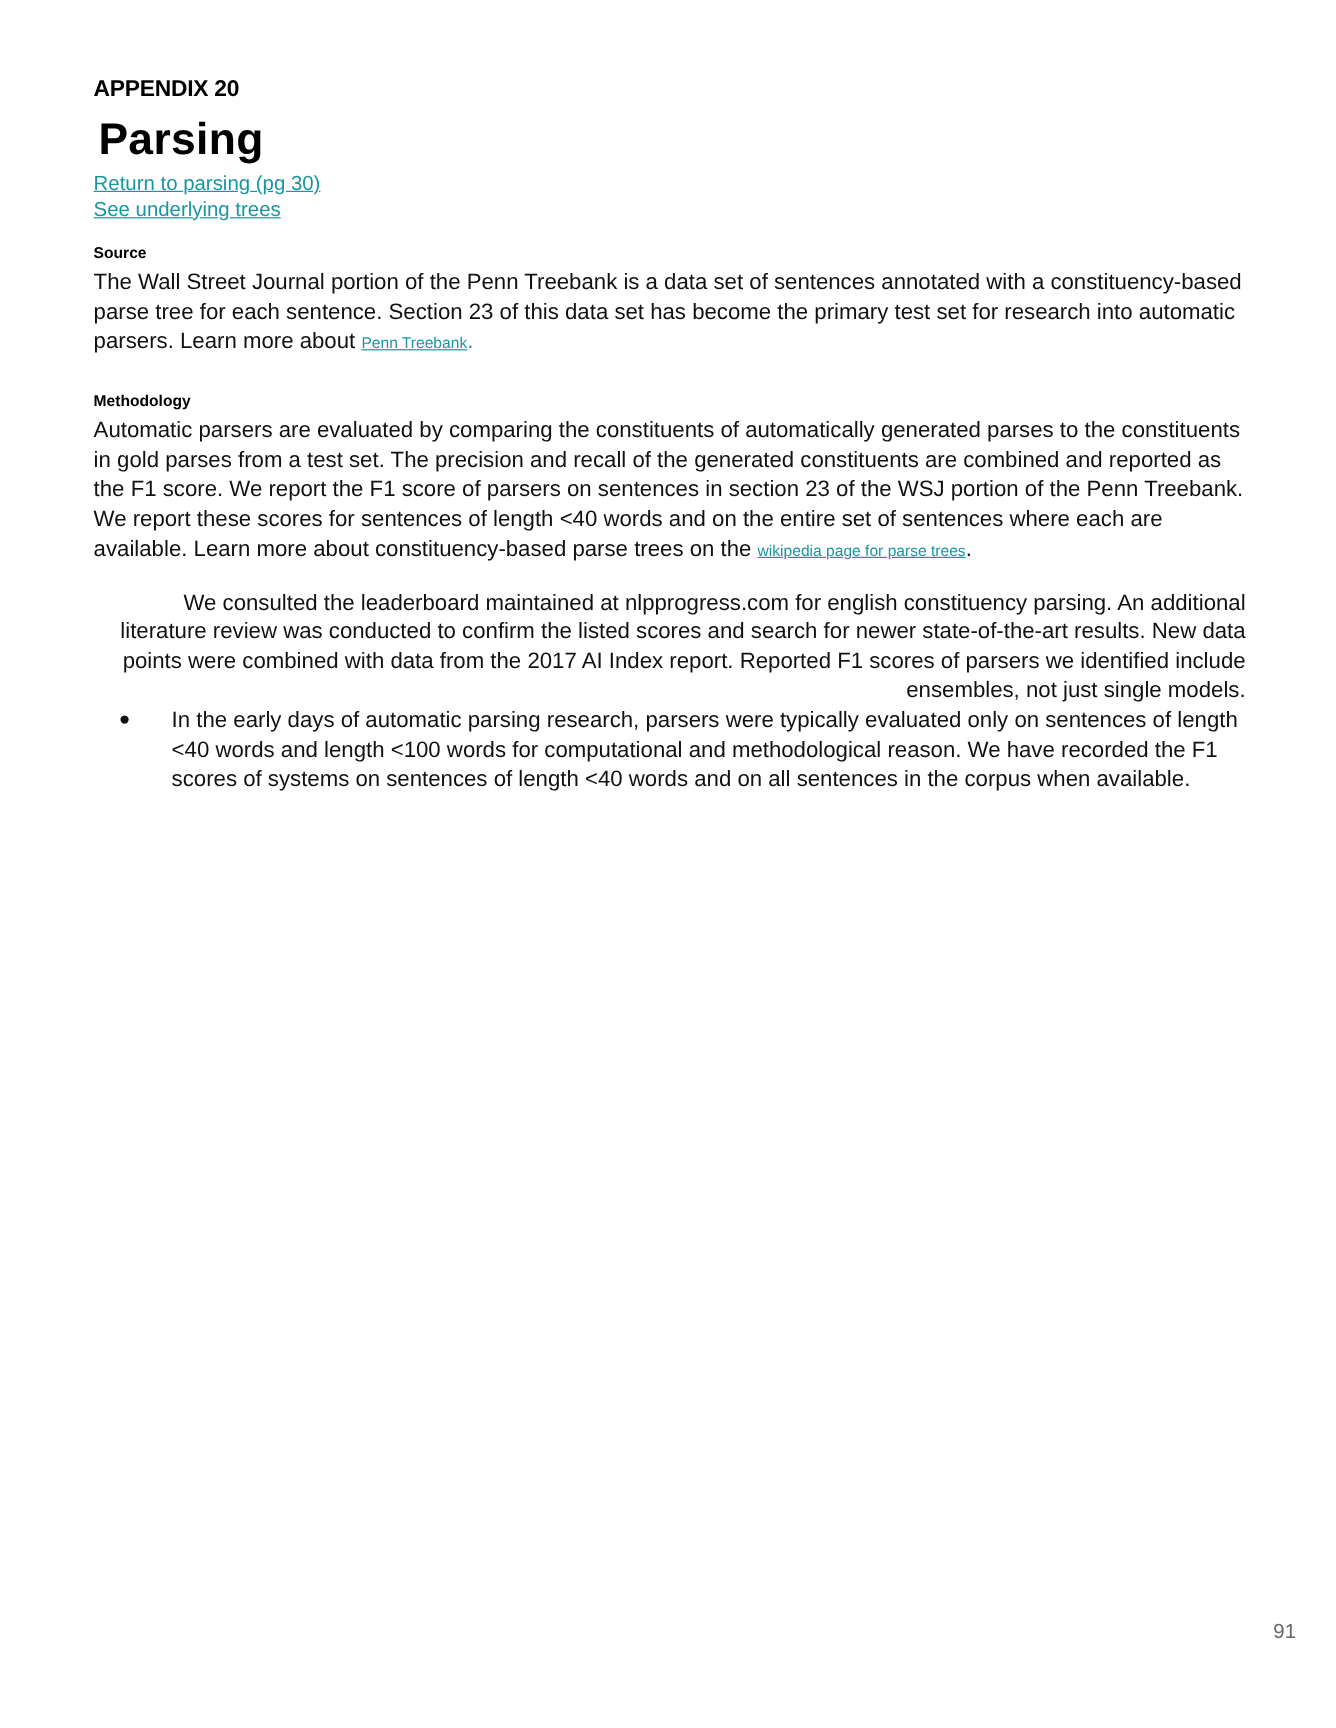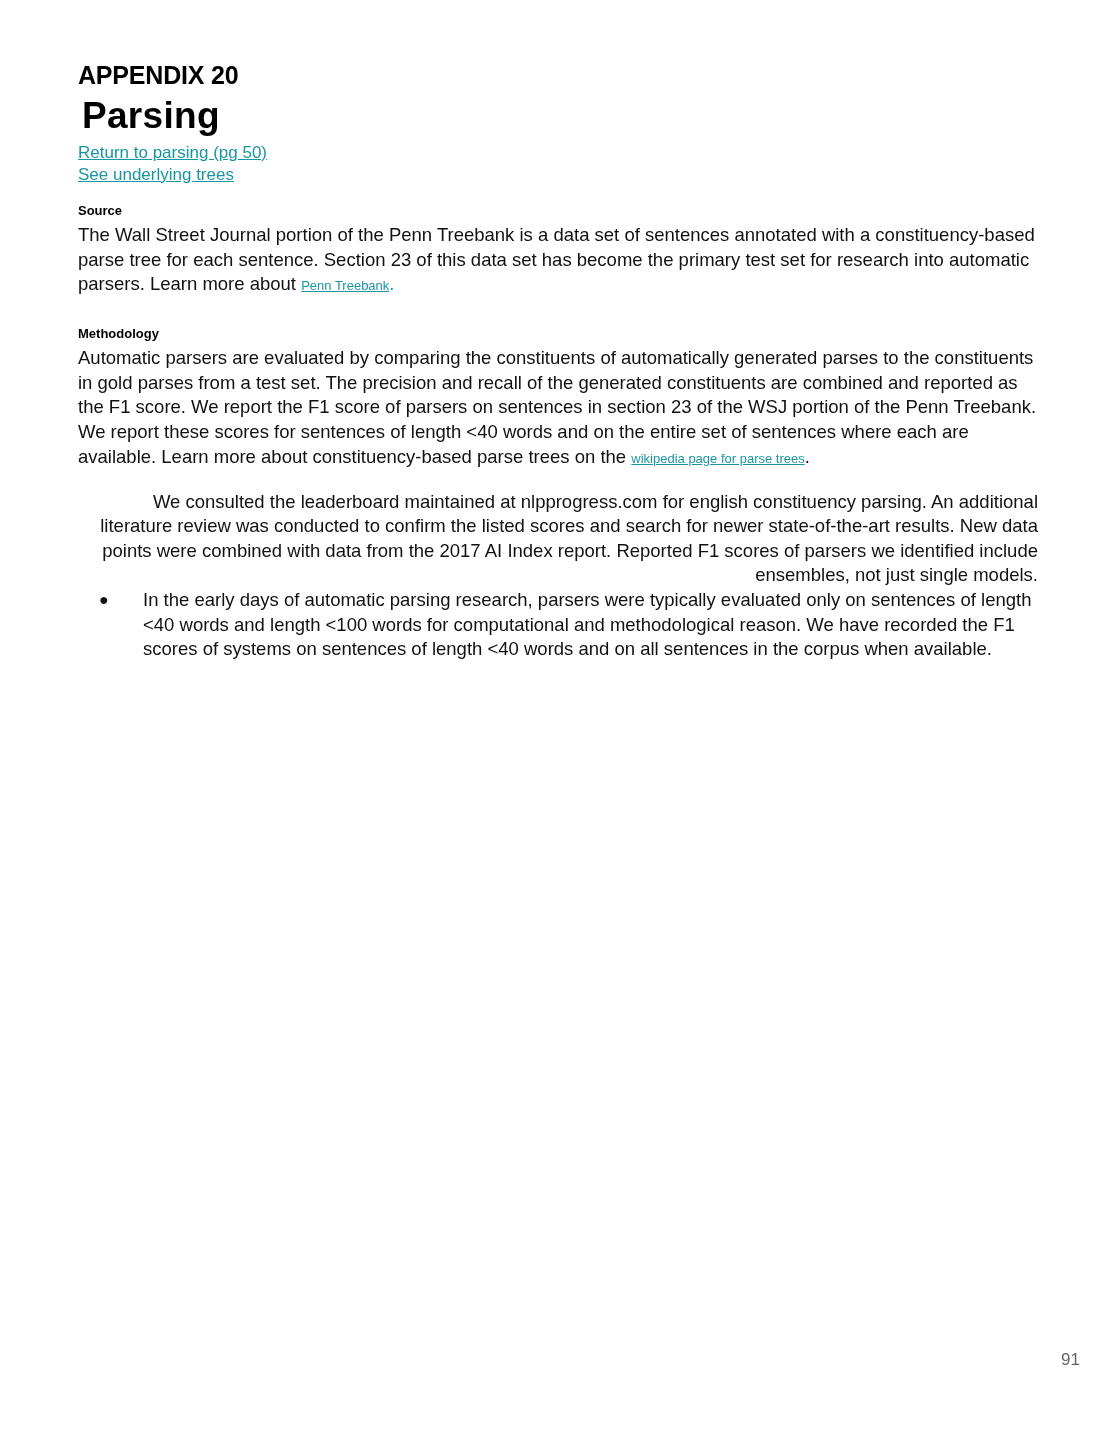--- a/index.html
+++ b/index.html
@@ -4,21 +4,21 @@
   <style>
     html, body { margin: 0; padding: 0; background: #ffffff; }
     body {
       width: 1113px; height: 1440px; position: relative; overflow: hidden;
       font-family: "Liberation Sans", "DejaVu Sans", sans-serif;
       color: #111111;
     }
     .page { position: absolute; left: 78px; top: 60px; width: 960px; }
     .appendix {
       font-family: "Liberation Sans", sans-serif;
-      font-weight: bold; font-size: 25px; line-height: 30px; margin: 0; color: #000;
+      font-weight: bold; font-size: 19px; line-height: 30px; margin: 0; color: #000;
       letter-spacing: -0.2px;
     }
     .title {
       font-family: "Liberation Sans", sans-serif;
       font-weight: bold; font-size: 37px; line-height: 44px; margin: 4px; color: #000;
       letter-spacing: 0.3px;
     }
     .toplinks { margin-top: 4px; }
     a.link { color: #1a96a3; text-decoration: underline; font-size: 17px; line-height: 22px; display: inline; }
     .toplinks a.link { display: block; width: max-content; }
@@ -40,21 +40,21 @@
     }
   </style>
 </head>
 <body>
 
 <div class="page">
   <h2 class="appendix">APPENDIX 20</h2>
   <h1 class="title">Parsing</h1>
 
   <div class="toplinks">
-    <a class="link" href="#">Return to parsing (pg 50)</a>
+    <a class="link" href="#">Return to parsing (pg 30)</a>
     <a class="link" href="#">See underlying trees</a>
   </div>
 
   <h3 class="section-head" id="source-head">Source</h3>
   <p class="body"><span>The Wall Street Journal portion of the Penn Treebank is a data set of sentences annotated with a constituency-based parse tree for each sentence. Section 23 of this data set has become the primary test set for research into automatic parsers. Learn more about </span><a class="link" href="#">Penn Treebank</a><span class="link-dot" style="color:#1a96a3">.</span></p>
 
   <h3 class="section-head" id="methodology-head">Methodology</h3>
   <p class="body"><span>Automatic parsers are evaluated by comparing the constituents of automatically generated parses to the constituents in gold parses from a test set. The precision and recall of the generated constituents are combined and reported as the F1 score. We report the F1 score of parsers on sentences in section 23 of the WSJ portion of the Penn Treebank. We report these scores for sentences of length &lt;40 words and on the entire set of sentences where each are available. Learn more about constituency-based parse trees on the </span><a class="link" href="#">wikipedia page for parse trees</a><span>.</span></p>
 
   <p class="body" id="consulted-para">We consulted the leaderboard maintained at nlpprogress.com for english constituency parsing. An additional literature review was conducted to confirm the listed scores and search for newer state-of-the-art results. New data points were combined with data from the 2017 AI Index report. Reported F1 scores of parsers we identified include ensembles, not just single models.</p>

